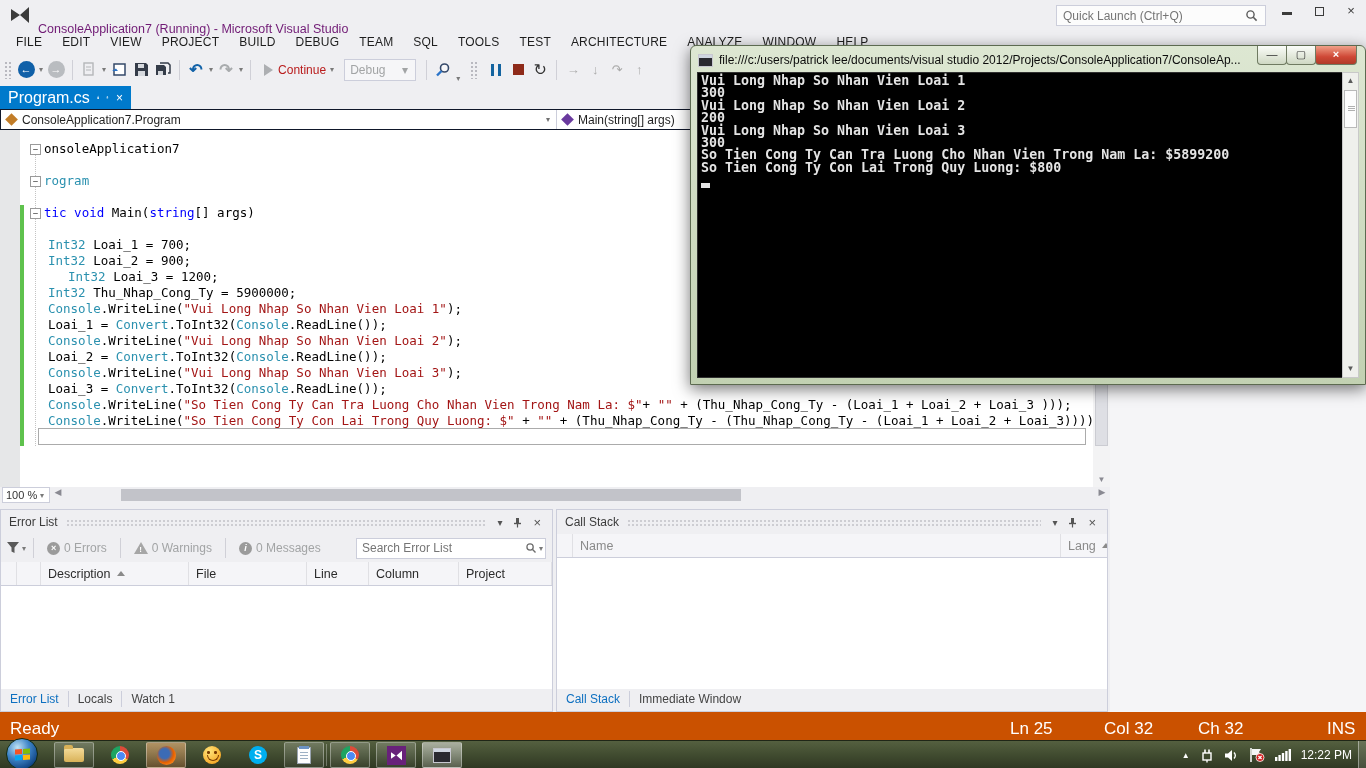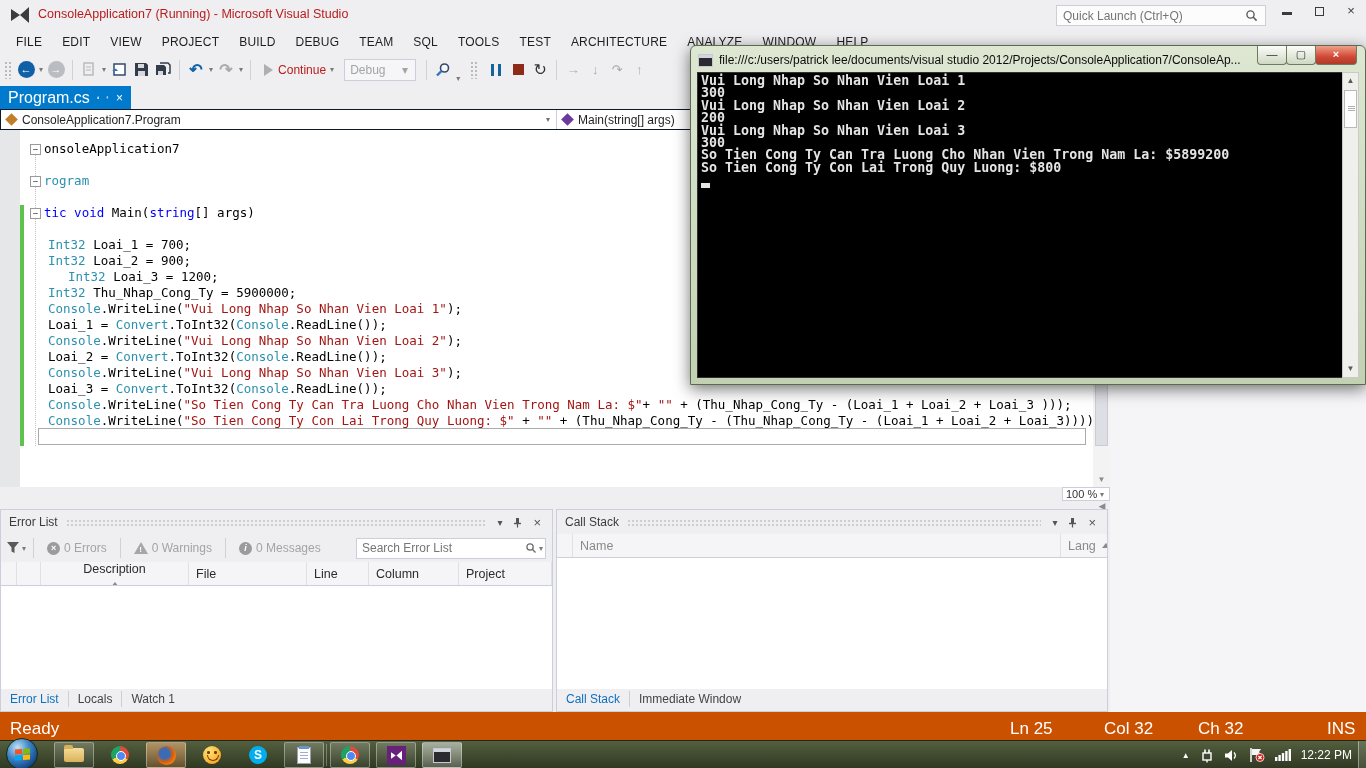--- a/index.html
+++ b/index.html
@@ -4,21 +4,21 @@
 <style>
   * { margin:0; padding:0; box-sizing:border-box; }
   html,body { width:1366px; height:768px; overflow:hidden; background:#000; }
   body { font-family:"Liberation Sans", sans-serif; }
   .screen { position:relative; width:1366px; height:768px; background:#EFEFF2; overflow:hidden; }
   .abs { position:absolute; }
 
   
   .titlebar { left:0; top:0; width:1366px; height:30px; background:#EFEFF2; }
   .vs-logo { left:9px; top:5px; width:22px; height:20px; }
-  .title-text { left:38px; top:7px; font-size:12.5px; color:#b91c1c; }
+  .title-text { left:38px; top:22px; font-size:12.5px; color:#701a75; }
   .quick-launch { left:1056px; top:5px; width:210px; height:21px; background:#FCFCFC; border:1px solid #CCCEDB; display:flex; align-items:center; }
   .quick-launch input { flex:1; border:none; outline:none; background:transparent; font-size:12px; color:#767676; padding-left:6px; font-family:"Liberation Sans",sans-serif; }
   .ql-mag { width:20px; text-align:center; }
   .win-btn { top:0px; width:30px; height:24px; color:#3b3b3b; font-size:13px; text-align:center; line-height:22px; }
   .wb-min { left:1272px; } .wb-max { left:1304px; } .wb-close { left:1336px; }
   .wb-min b { display:inline-block; width:10px; height:3px; background:#3b3b3b; margin-top:12px; }
   .wb-max b { display:inline-block; width:9px; height:9px; border:1px solid #3b3b3b; margin-top:7px; }
 
   
   .menubar { left:0; top:30px; width:1366px; height:23px; display:flex; align-items:center; padding-left:6px; }
@@ -70,21 +70,21 @@
   .fold-box { position:absolute; left:30px; top:3px; width:11px; height:11px; border:1px solid #9a9a9a; background:#fff; color:#454545; font-size:9px; line-height:8px; text-align:center; }
   .tk-p { color:#000; } .tk-k { color:#0000FF; } .tk-t { color:#2B91AF; } .tk-s { color:#A31515; }
   .cur-line-box { position:absolute; left:38px; top:298px; width:1048px; height:17px; border:1px solid #ABABAB; }
 
   
   .ed-vscroll { left:1093px; top:130px; width:17px; height:357px; background:#F3F3F4; }
   .vs-arrow { position:absolute; left:0; width:17px; height:15px; color:#8a8a92; font-size:8px; text-align:center; line-height:15px; }
   .vs-thumb { position:absolute; left:2px; top:16px; width:13px; height:300px; background:#DEDFE4; border:1px solid #CBCCD2; }
 
   
-  .ed-bottom { left:0; top:487px; width:1110px; height:18px; background:#EFEFF2; display:flex; align-items:flex-end;flex-direction:column; }
+  .ed-bottom { left:0; top:487px; width:1110px; height:18px; background:#EFEFF2; display:flex; align-items:flex-start; }
   .zoom-combo { width:48px; height:16px; background:#fff; border:1px solid #CCCEDB; font-size:11px; color:#333; display:flex; align-items:center; justify-content:space-between; padding:0 3px; margin-left:2px; }
   .h-arrow { width:16px; text-align:center; color:#8a8a92; font-size:9px; }
   .h-track { position:relative; flex:1; height:16px; }
   .h-thumb { position:absolute; left:55px; top:2px; width:620px; height:12px; background:#C2C3C9; }
 
   .right-empty { left:1110px; top:86px; width:256px; height:626px; background:#F5F5F7; }
 
   
   .panel { background:#EFEFF2; border:1px solid #CCCEDB; }
   .p-head { height:24px; display:flex; align-items:center; padding:0 8px; gap:8px; }
@@ -390,21 +390,21 @@
         <svg width="12" height="12" viewBox="0 0 13 13">
             <circle cx="5.5" cy="5.5" r="3.4" fill="none" stroke="#6d6d6d" stroke-width="1.4"></circle>
             <line x1="8.2" y1="8.2" x2="11.4" y2="11.4" stroke="#6d6d6d" stroke-width="1.5"></line>
           </svg>
         <span class="caret">▾</span>
       </div>
     </div>
     <div class="grid-head" id="el-grid-head">
         <div class="gh-cell" style="width: 16px;"></div>
         <div class="gh-cell" style="width: 24px;"></div>
-        <div class="gh-cell" style="width: 148px; flex-direction: column;">
+        <div class="gh-cell" style="width: 148px;">
           <span>Description</span>
           <span class="sort-up"></span>
         </div>
         <div class="gh-cell" style="width: 118px;">
           <span>File</span>
         </div>
         <div class="gh-cell" style="width: 62px;">
           <span>Line</span>
         </div>
         <div class="gh-cell" style="width: 90px;">

